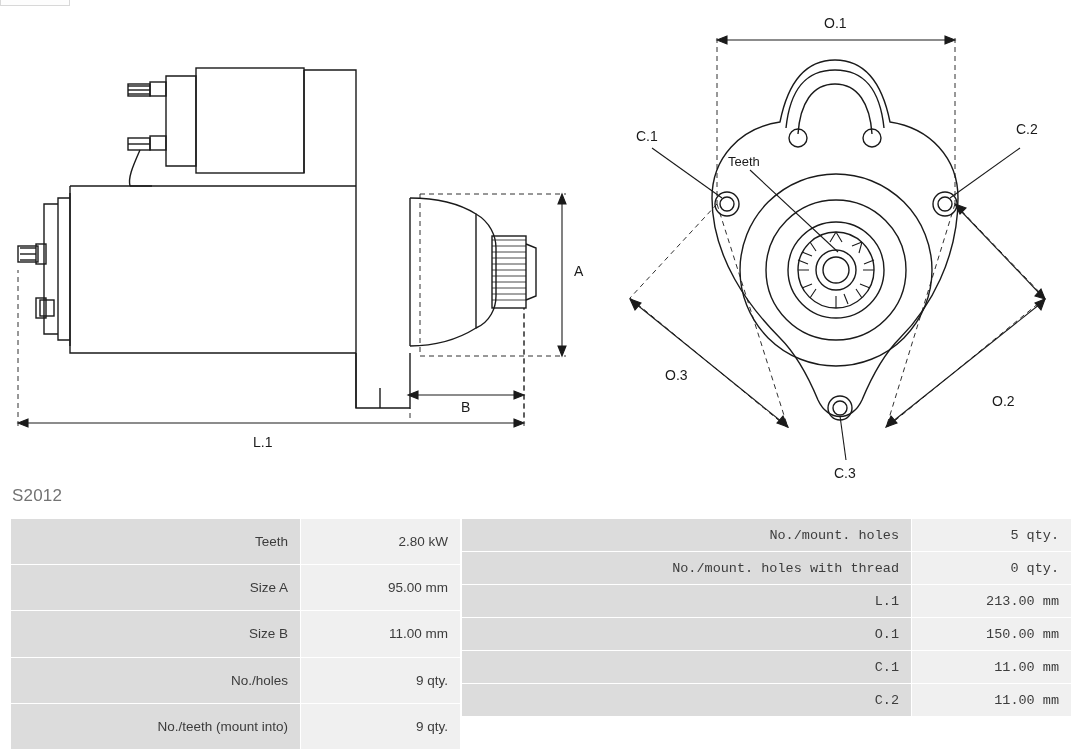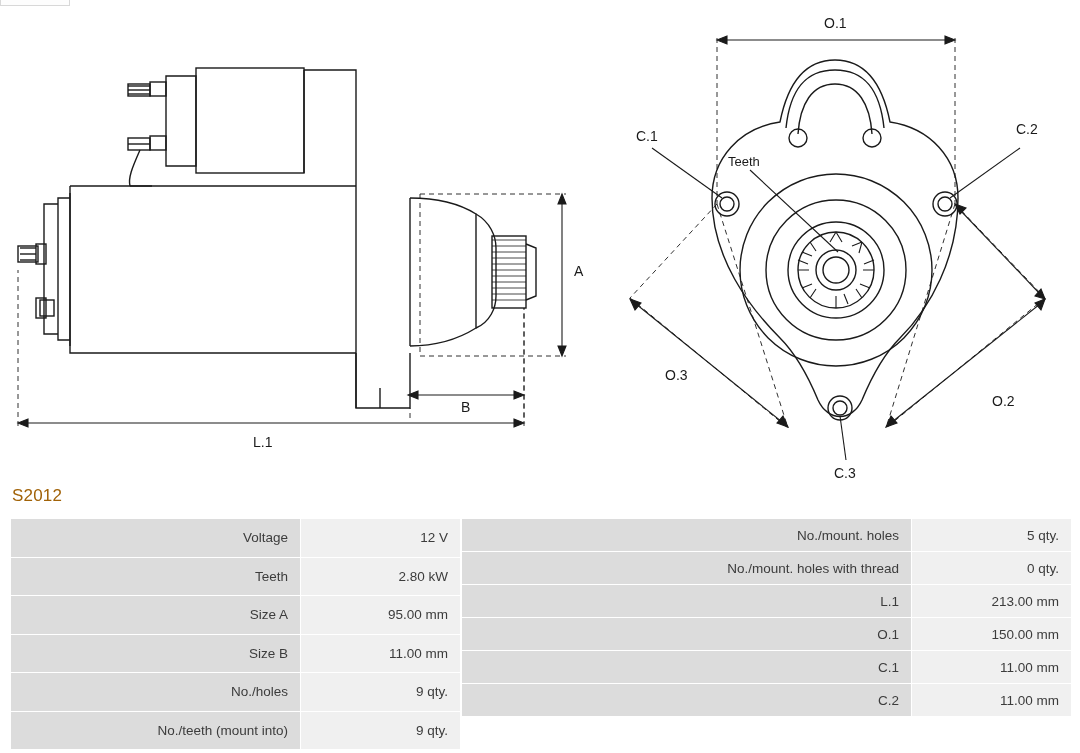--- a/index.html
+++ b/index.html
@@ -30,38 +30,38 @@
     width: 1080px; height: 470px;
   }
   .side-view { position: absolute; left: 0; top: 0; width: 600px; height: 470px; }
   .front-view { position: absolute; left: 600px; top: 0; width: 480px; height: 470px; }
 
   
   .part-number {
     position: absolute;
     left: 12px; top: 486px;
     font-size: 17px;
-    color: #a16207;
+    color: #737373;
     letter-spacing: 0.2px;
   }
 
   
   .specs {
     position: absolute;
     left: 10px; top: 518px;
     width: 1060px;
     display: flex;
     gap: 0px;
   }
   table.spec {
     border-collapse: collapse;
     table-layout: fixed;
   }
   table.spec.left { width: 450px; }
-  table.spec.right { width: 610px; }
+  table.spec.right { width: 610px; font-family: Liberation Mono, monospace; }
   table.spec td {
     border: 1px solid #ffffff;
     height: 33px;
     font-size: 13.5px;
     color: #3a3a3a;
     padding: 0 12px;
     vertical-align: middle;
   }
   table.spec td.label {
     background: #dcdcdc;
@@ -268,24 +268,20 @@
       <text x="128" y="158" font-size="13" fill="#1a1a1a">Teeth</text>
     </svg>
   </div>
 
   <div class="part-number">S2012</div>
 
   <div class="specs">
     <table class="spec left">
       <tbody>
         <tr>
-          <td class="label">Voltage</td>
-          <td class="value">12 V</td>
-        </tr>
-        <tr>
           <td class="label">Teeth</td>
           <td class="value">2.80 kW</td>
         </tr>
         <tr>
           <td class="label">Size A</td>
           <td class="value">95.00 mm</td>
         </tr>
         <tr>
           <td class="label">Size B</td>
           <td class="value">11.00 mm</td>

